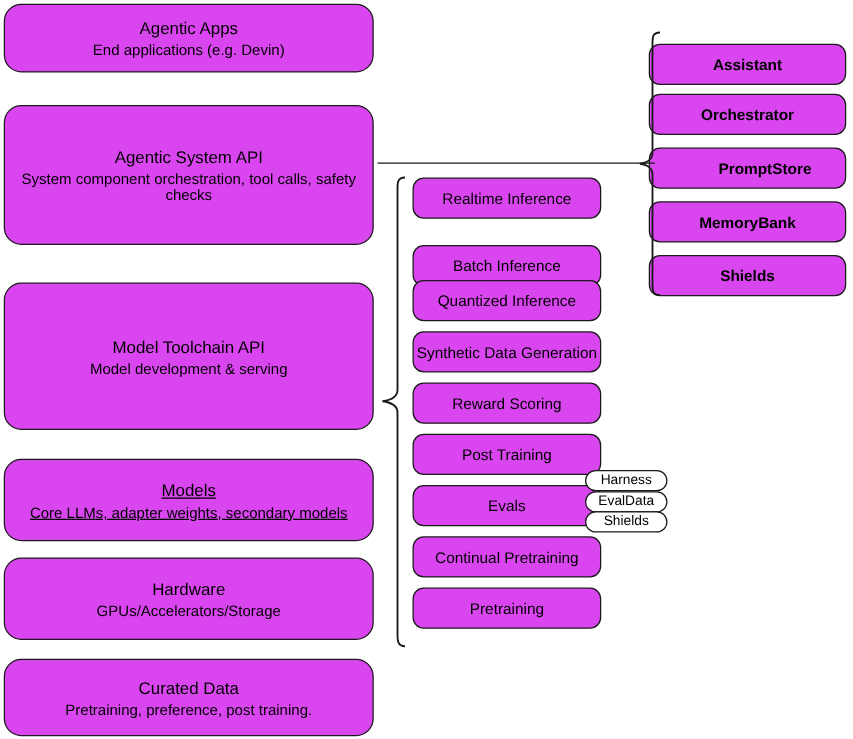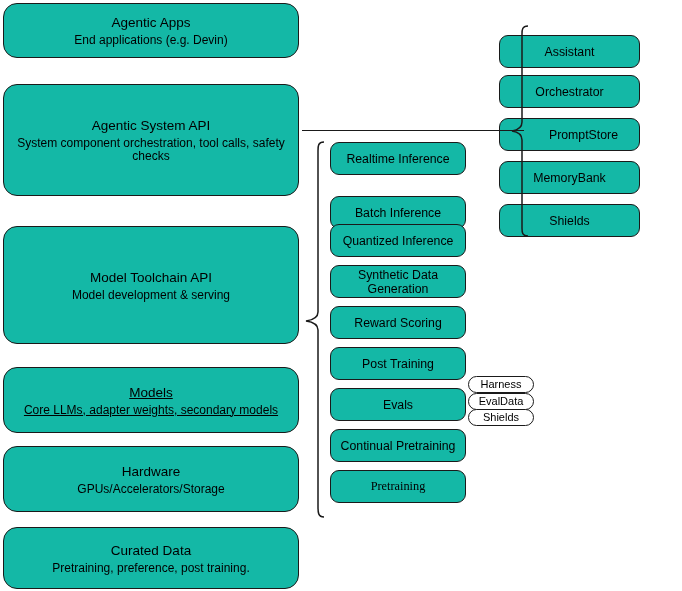--- a/index.html
+++ b/index.html
@@ -15,21 +15,21 @@
   #canvas {
     position: relative;
     width: 682px;
     height: 591px;
     background: #ffffff;
     overflow: hidden;
   }
   .node {
     position: absolute;
     box-sizing: border-box;
-    background: #14b8a6;
+    background: #d946ef;
     border: 1.4px solid #1a1a1a;
     display: flex;
     flex-direction: column;
     align-items: center;
     justify-content: center;
     text-align: center;
   }
   .layer {
     border-radius: 14px;
     left: 3px;
@@ -47,25 +47,26 @@
     margin-top: 3px;
   }
   .capsule {
     border-radius: 9px;
     height: 33px;
     font-size: 12.3px;
     justify-content: center;
   }
   .mid-capsule {
     left: 330px;
-    width: 136px;
+    width: 151px;
   }
   .right-capsule {
-    left: 499px;
-    width: 141px;
+    left: 519px;
+    width: 158px;
+    font-weight: bold;
   }
   .pill {
     position: absolute;
     box-sizing: border-box;
     background: #ffffff;
     border: 1.4px solid #1a1a1a;
     border-radius: 12px;
     height: 17px;
     width: 66px;
     left: 468px;
@@ -159,21 +160,21 @@
   </div>
   <div class="node capsule mid-capsule" style="top:347px;">
     <span>Post Training</span>
   </div>
   <div class="node capsule mid-capsule" style="top:388px;">
     <span>Evals</span>
   </div>
   <div class="node capsule mid-capsule" style="top:429px;">
     <span>Continual Pretraining</span>
   </div>
-  <div class="node capsule mid-capsule" style="top:470px;font-family:Liberation Serif, serif;">
+  <div class="node capsule mid-capsule" style="top:470px;">
     <span>Pretraining</span>
   </div>
 
   <div class="pill" style="top:376px;text-align:center;">
     <span>Harness</span>
   </div>
   <div class="pill" style="top:393px;">
     <span>EvalData</span>
   </div>
   <div class="pill" style="top:409px;">

